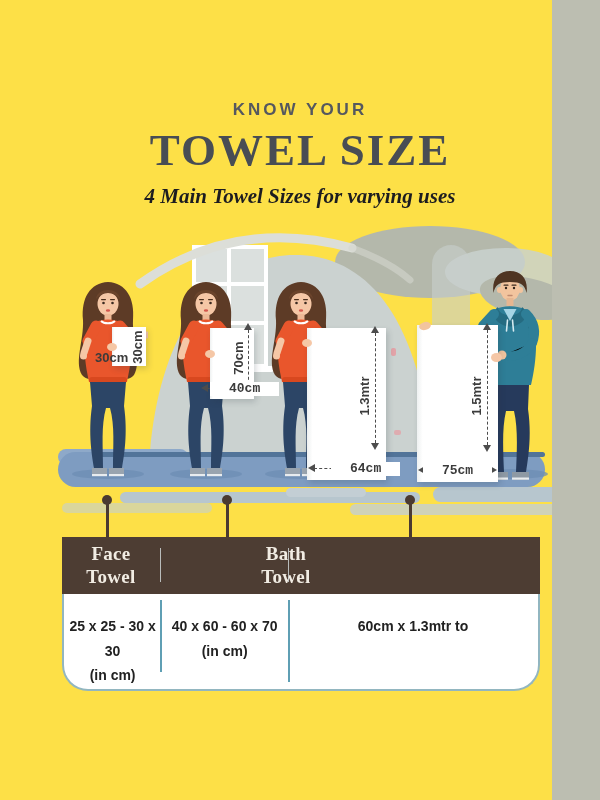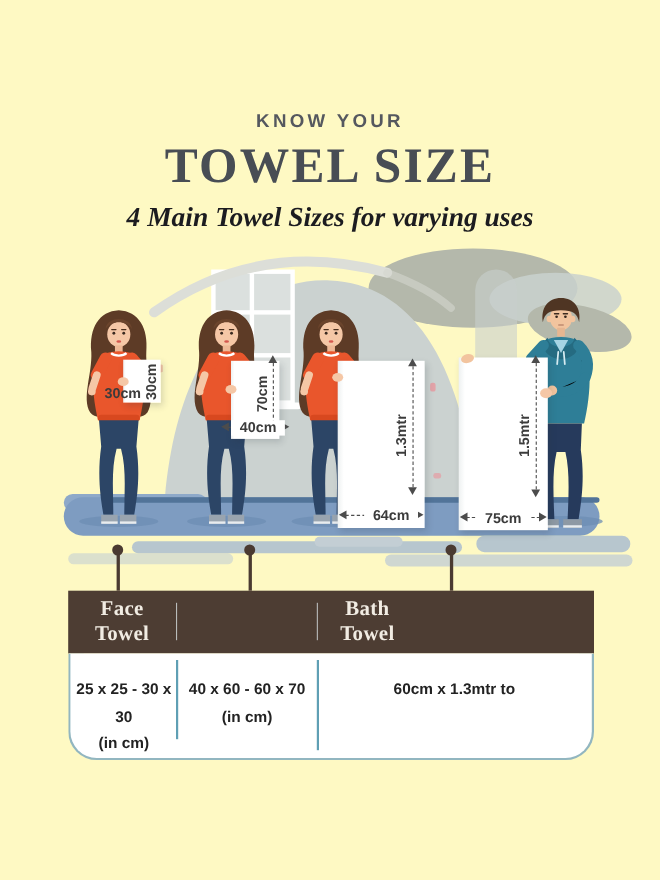--- a/index.html
+++ b/index.html
@@ -1,25 +1,25 @@
 <!DOCTYPE html>
 <html><head>
 <meta charset="utf-8">
 <style>
   html,body{margin:0;padding:0;background:#bcbeb1;}
-  .page{position:relative;width:600px;height:800px;background:#fef9c3;overflow:hidden;
+  .page{position:relative;width:552px;height:800px;background:#fde047;overflow:hidden;
         font-family:"Liberation Sans",sans-serif;}
 
   
   .header{position:absolute;top:100px;left:0;width:600px;text-align:center;}
   .eyebrow{font-size:17px;font-weight:700;letter-spacing:3px;color:#55585f;}
   .title{margin:4px 0 8px 0;font-family:"Liberation Serif",serif;font-size:45px;font-weight:700;
          letter-spacing:2px;color:#484d54;}
   .subtitle{font-family:"Liberation Serif",serif;font-style:italic;font-weight:700;
-            font-size:25px;color:#1c1c20;}
+            font-size:21px;color:#1c1c20;}
 
   
   .scene{position:absolute;left:0;top:0;width:600px;height:800px;}
   .bg-svg{position:absolute;left:0;top:200px;z-index:0;}
   .floor{position:absolute;left:58px;top:452px;width:487px;height:35px;border-radius:18px;
          background:#7e9cc1;z-index:1;}
   .floor-cap{position:absolute;left:58px;top:449px;width:130px;height:16px;border-radius:8px;
          background:#8ea9c9;z-index:1;}
   .floor-stripe{position:absolute;left:95px;top:452px;width:450px;height:5px;border-radius:3px;
          background:#527499;z-index:2;}
@@ -38,30 +38,30 @@
   .vline::after{content:'';position:absolute;bottom:-7px;left:-4.75px;
       border-left:4px solid transparent;border-right:4px solid transparent;border-top:7px solid #4c4c4c;}
   .hline{position:absolute;height:0;border-top:1.5px dashed #4c4c4c;}
   .hline::before{content:'';position:absolute;left:-6px;top:-4.75px;
       border-top:4px solid transparent;border-bottom:4px solid transparent;border-right:7px solid #4c4c4c;}
   .hline::after{content:'';position:absolute;right:-6px;top:-4.75px;
       border-top:4px solid transparent;border-bottom:4px solid transparent;border-left:7px solid #4c4c4c;}
   .vtext{position:absolute;width:46px;height:14px;line-height:14px;text-align:center;
          transform:rotate(-90deg);font-size:13px;font-weight:700;color:#3b3b3b;}
   .htext{position:absolute;font-size:13px;font-weight:700;color:#3b3b3b;line-height:14px;}
-  .htext.center{left:0;right:0;margin:auto;width:max-content;background:#fff;padding:0 8px;}
+  .htext.center{left:0;right:0;margin:auto;width:max-content;background:#fff;padding:0 19px;font-family:Liberation Mono, monospace;}
   .hand{position:absolute;background:#f5c7a6;border-radius:50%;z-index:6;}
 
   
   .conn-line{position:absolute;width:2.5px;background:#4a3a31;z-index:2;}
   .conn-dot{position:absolute;width:10px;height:10px;border-radius:50%;background:#4a3a31;z-index:2;}
 
   
   .size-table{position:absolute;left:62px;top:537px;width:478px;z-index:6;}
-  .thead{display:flex;height:57px;background:#4d3d33;position:relative;gap:48px;}
+  .thead{display:flex;height:57px;background:#4d3d33;position:relative;}
   .th{display:flex;align-items:center;justify-content:center;height:100%;}
   .th span{display:block;width:66px;text-align:center;font-family:"Liberation Serif",serif;
            font-size:19px;font-weight:700;line-height:1.18;color:#f1ece3;letter-spacing:.3px;}
   .th-divider{position:absolute;top:11px;width:1px;height:34px;background:#ccd2d4;opacity:.85;}
   .tbody{display:flex;position:relative;height:97px;background:#fff;
          border:2px solid #92b6c0;border-top:none;border-radius:0 0 26px 26px;
          box-sizing:border-box;margin-top:0;}
   .td{padding-top:20px;text-align:center;font-size:14px;font-weight:700;color:#222;line-height:1.75;}
   .td-divider{position:absolute;width:2px;background:#5f9fb4;}
 </style>

